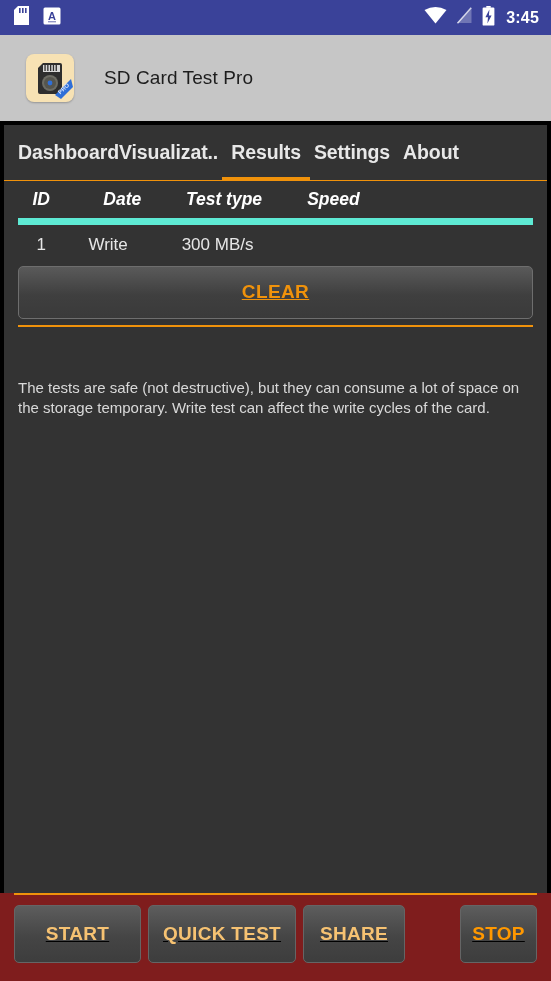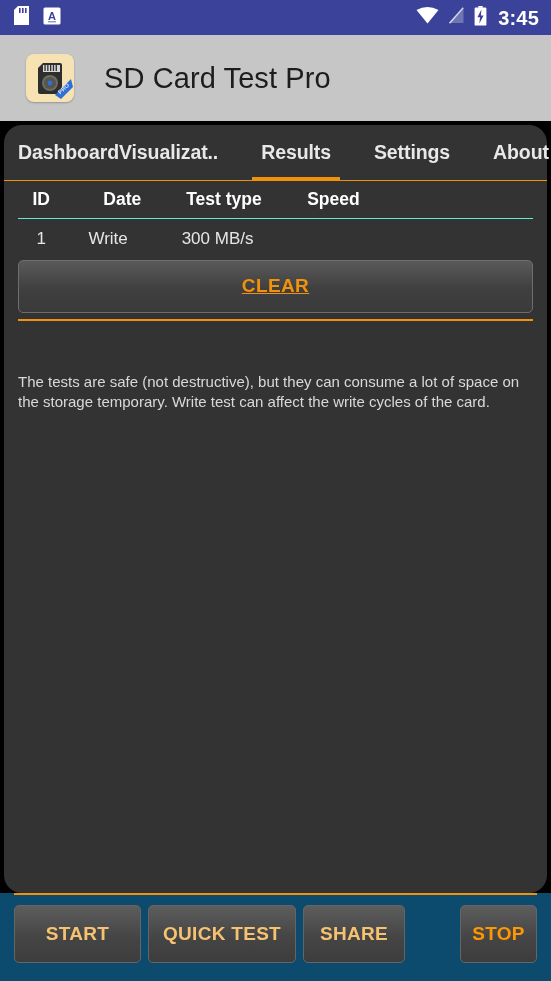--- a/index.html
+++ b/index.html
@@ -41,21 +41,21 @@
   }
   .status-right {
     margin-left: auto;
     display: flex;
     align-items: center;
     gap: 9px;
   }
   .sb-icon { display: block; }
   .status-time {
     color: #ffffff;
-    font-size: 20px;
+    font-size: 16px;
     font-weight: bold;
     letter-spacing: 0.2px;
     line-height: 1;
     margin-left: 2px;
   }
 
   
   .appbar {
     height: 86px;
     background: #c6c6c6;
@@ -69,21 +69,21 @@
     width: 48px;
     height: 48px;
     border-radius: 8px;
     background: #f7e2b4;
     position: relative;
     flex: 0 0 auto;
     overflow: hidden;
     box-shadow: 0 1px 2px rgba(0,0,0,0.25);
   }
   .app-title {
-    font-size: 29px;
+    font-size: 19px;
     color: #1d1d1d;
     margin-left: 30px;
     letter-spacing: 0.1px;
     white-space: nowrap;
   }
 
   
   .content-wrap {
     flex: 1 1 auto;
     background: #000000;
@@ -93,21 +93,20 @@
     flex-direction: column;
     min-height: 0;
   }
   .panel {
     flex: 1 1 auto;
     background: #333333;
     display: flex;
     flex-direction: column;
     min-height: 0;
     position: relative;
-    border-radius: 18px;
   }
 
   
   .tabbar {
     position: relative;
     height: 56px;
     flex: 0 0 auto;
     display: flex;
     align-items: center;
     padding: 0 14px;
@@ -118,21 +117,21 @@
     color: #e8e8e8;
     font-size: 19.5px;
     font-weight: bold;
     white-space: nowrap;
     position: relative;
     height: 100%;
     display: flex;
     align-items: center;
     letter-spacing: -0.1px;
   }
-  .tab.spaced { margin-left: 43px; }
+  .tab.spaced { margin-left: 13px; }
   .tab.selected::after {
     content: "";
     position: absolute;
     left: -9px;
     right: -9px;
     bottom: -1px;
     height: 4px;
     background: #f0920b;
   }
 
@@ -141,21 +140,22 @@
     flex: 0 0 auto;
     padding: 0 14px;
     box-sizing: border-box;
   }
   .trow {
     display: flex;
     align-items: center;
   }
   .thead {
     padding: 9px 0 8px 0;
-    border-bottom: 1px solid #5eead4;
+    border-bottom: 7px solid #5eead4;
+    font-style: italic;
   }
   .thead .cell {
     color: #ffffff;
     font-weight: bold;
     font-size: 17.5px;
     text-align: center;
     line-height: 1.12;
   }
   .tbody {
     padding: 10px 0 11px 0;
@@ -213,22 +213,23 @@
     padding: 11px 14px 0 14px;
     box-sizing: border-box;
     flex: 0 0 auto;
     margin-top: 40px;
   }
   .filler { flex: 1 1 auto; min-height: 0; }
 
   
   .bottombar {
     flex: 0 0 auto;
-    background: #0c4a6e;
+    background: #7f1d1d;
     padding: 0 0 18px 0;
+    text-decoration: underline;
   }
   .bottom-rule {
     height: 2px;
     background: #f0920b;
     margin: 0 14px 10px 14px;
   }
   .bottom-btns {
     display: flex;
     gap: 7px;
     padding: 0 14px;

